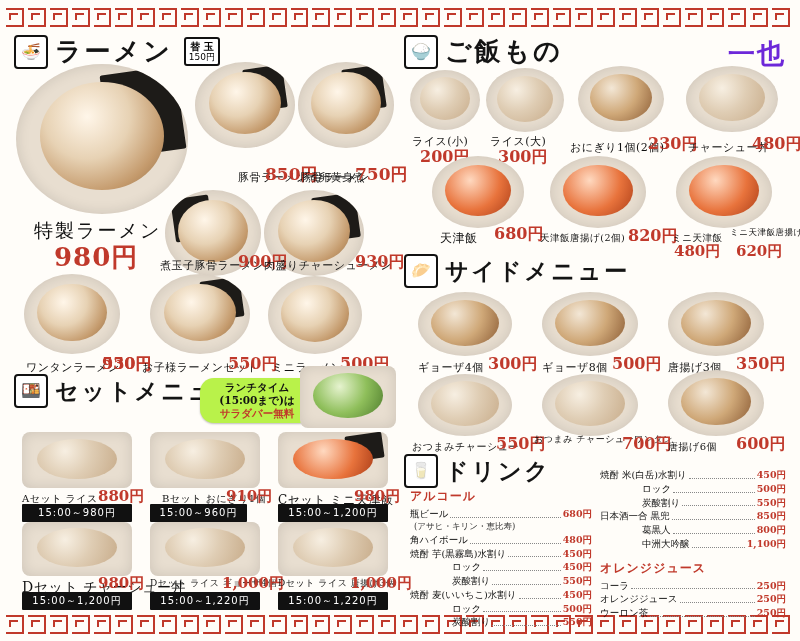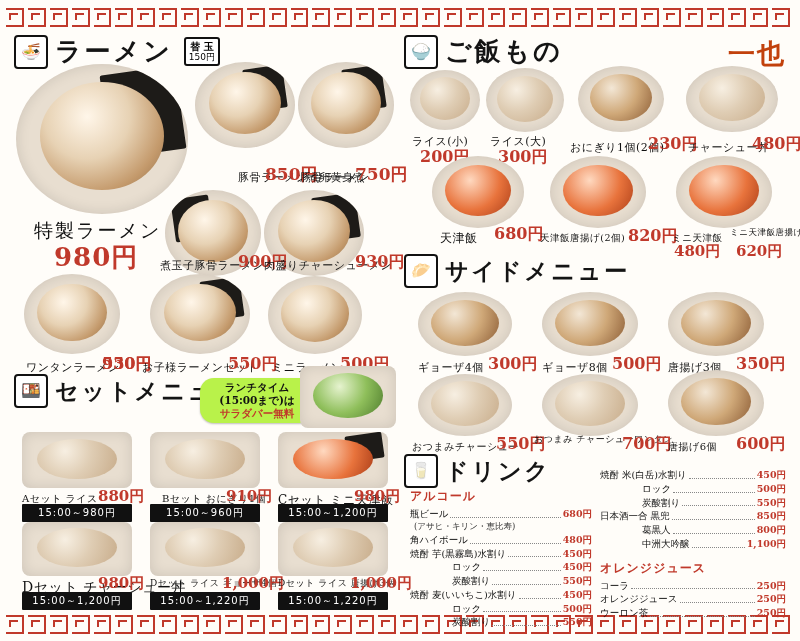--- a/index.html
+++ b/index.html
@@ -48,21 +48,21 @@
 
   .tama-badge{
     border:2px solid #111;border-radius:3px;background:#fff;
     font-size:9px;line-height:1.15;text-align:center;padding:2px 3px;margin-left:4px;
   }
   .tama-badge b{display:block;font-size:10px;}
 
   .logo{
     position:absolute;right:6px;top:4px;
     font-family:"DejaVu Serif","Liberation Serif",serif;
-    font-size:27px;font-weight:bold;letter-spacing:2px;color:#c2410c;
+    font-size:27px;font-weight:bold;letter-spacing:2px;color:#6d28d9;
   }
 
   
   .photo{
     background:#e8ded0;border-radius:50%;
     box-shadow:inset 0 0 14px rgba(0,0,0,.12);
     position:relative;overflow:hidden;
   }
   .photo.sq{border-radius:8px;}
   .photo:after{
@@ -284,21 +284,21 @@
       </div>
 
       <div class="abs item-name" style="left:12px;top:462px;font-size:10px;">Aセット ライス</div>
       <div class="abs price" style="left:88px;top:457px;font-size:15px;">880円</div>
       <div class="abs item-name" style="left:152px;top:462px;font-size:10px;">Bセット おにぎり1個</div>
       <div class="abs price" style="left:216px;top:457px;font-size:15px;">910円</div>
       <div class="abs item-name" style="left:268px;top:462px;font-size:12px;">Cセット ミニ天津飯</div>
       <div class="abs price" style="left:344px;top:457px;font-size:15px;">980円</div>
 
       <div class="abs timebar" style="left:12px;top:474px;width:110px;">15:00～980円</div>
-      <div class="abs timebar" style="left:140px;top:474px;width:110px;">15:00～960円</div>
+      <div class="abs timebar" style="left:140px;top:474px;width:97px;">15:00～960円</div>
       <div class="abs timebar" style="left:268px;top:474px;width:110px;">15:00～1,200円</div>
 
       <div class="photo abs sq" style="left:12px;top:492px;width:110px;height:54px;"></div>
       <div class="photo abs sq" style="left:140px;top:492px;width:110px;height:54px;"></div>
       <div class="photo abs sq" style="left:268px;top:492px;width:110px;height:54px;"></div>
 
       <div class="abs item-name" style="left:12px;top:549px;font-size:14px;">Dセット チャーシュー丼</div>
       <div class="abs price" style="left:88px;top:544px;font-size:15px;">980円</div>
       <div class="abs item-name" style="left:140px;top:549px;font-size:9px;width:78px;line-height:1.1;">Dセット ライス ギョーザ4個</div>
       <div class="abs price" style="left:212px;top:544px;font-size:15px;">1,000円</div>

